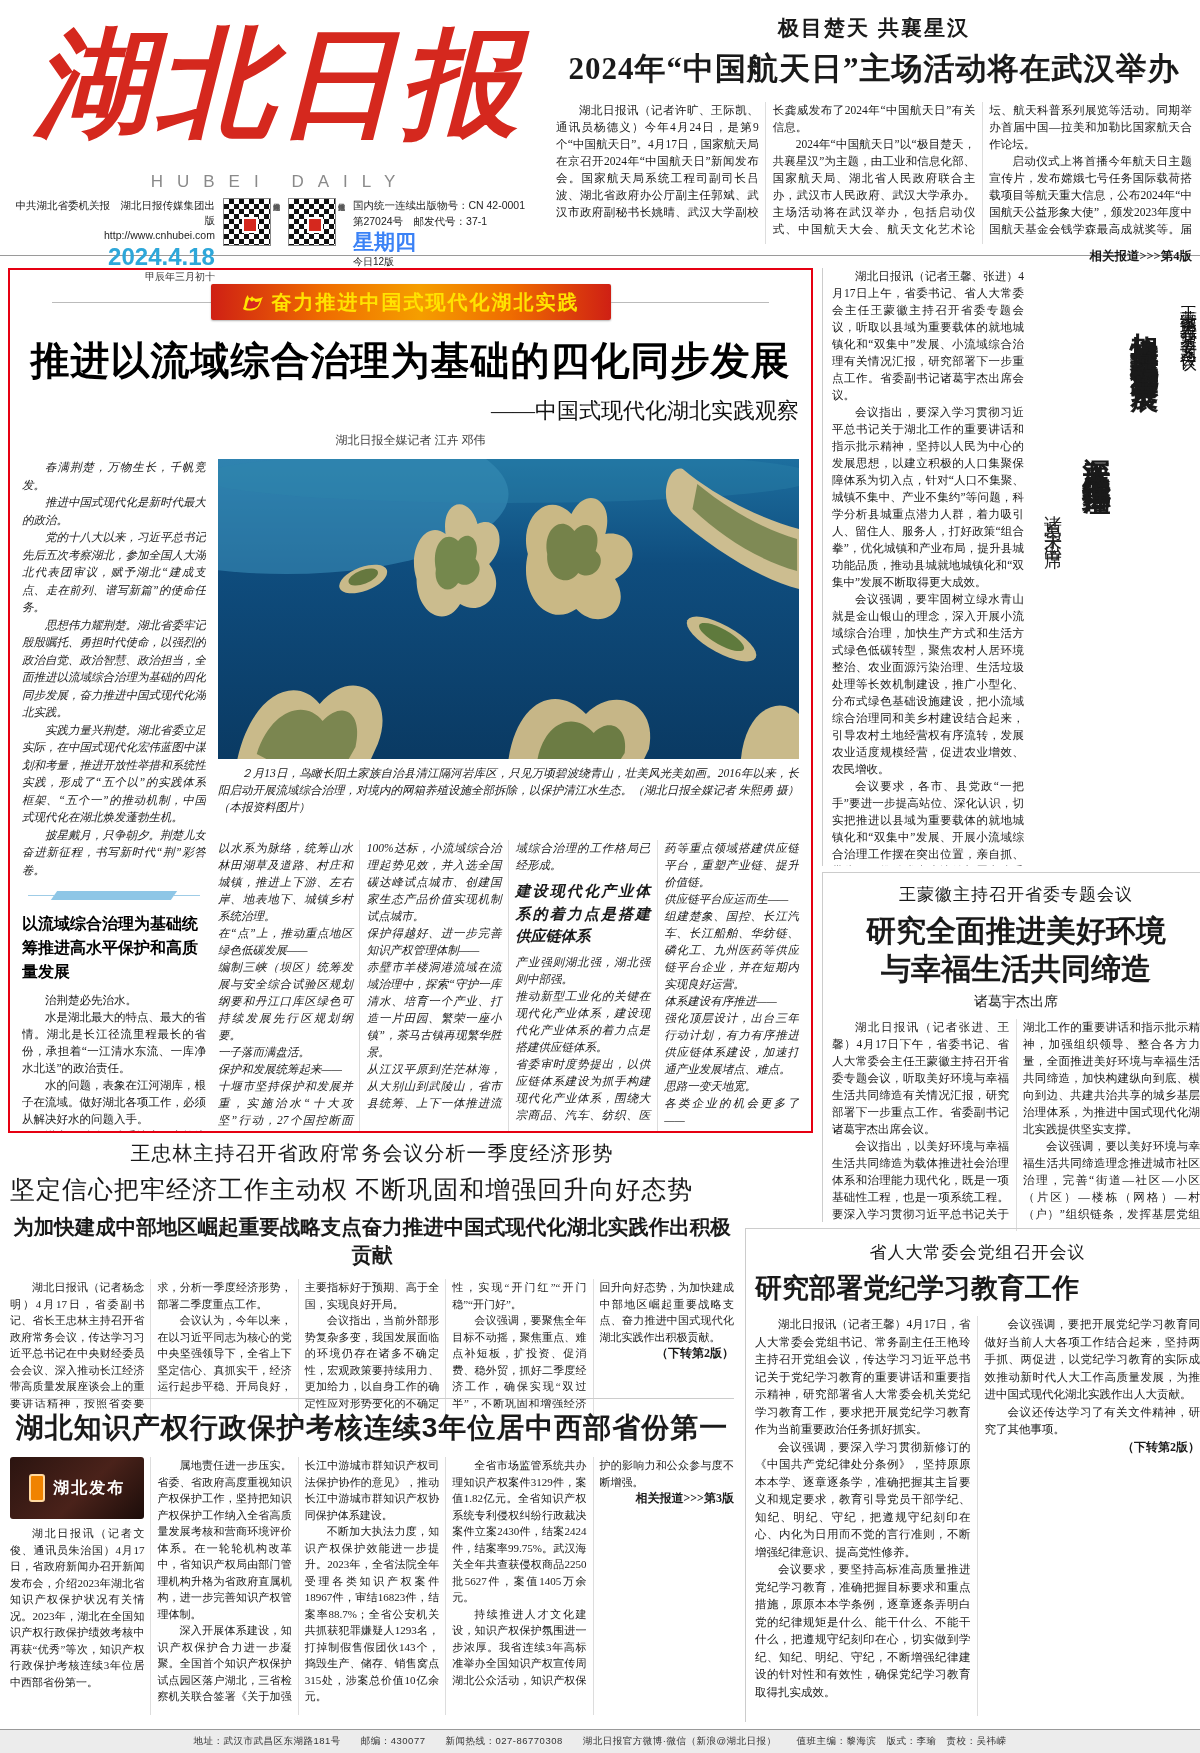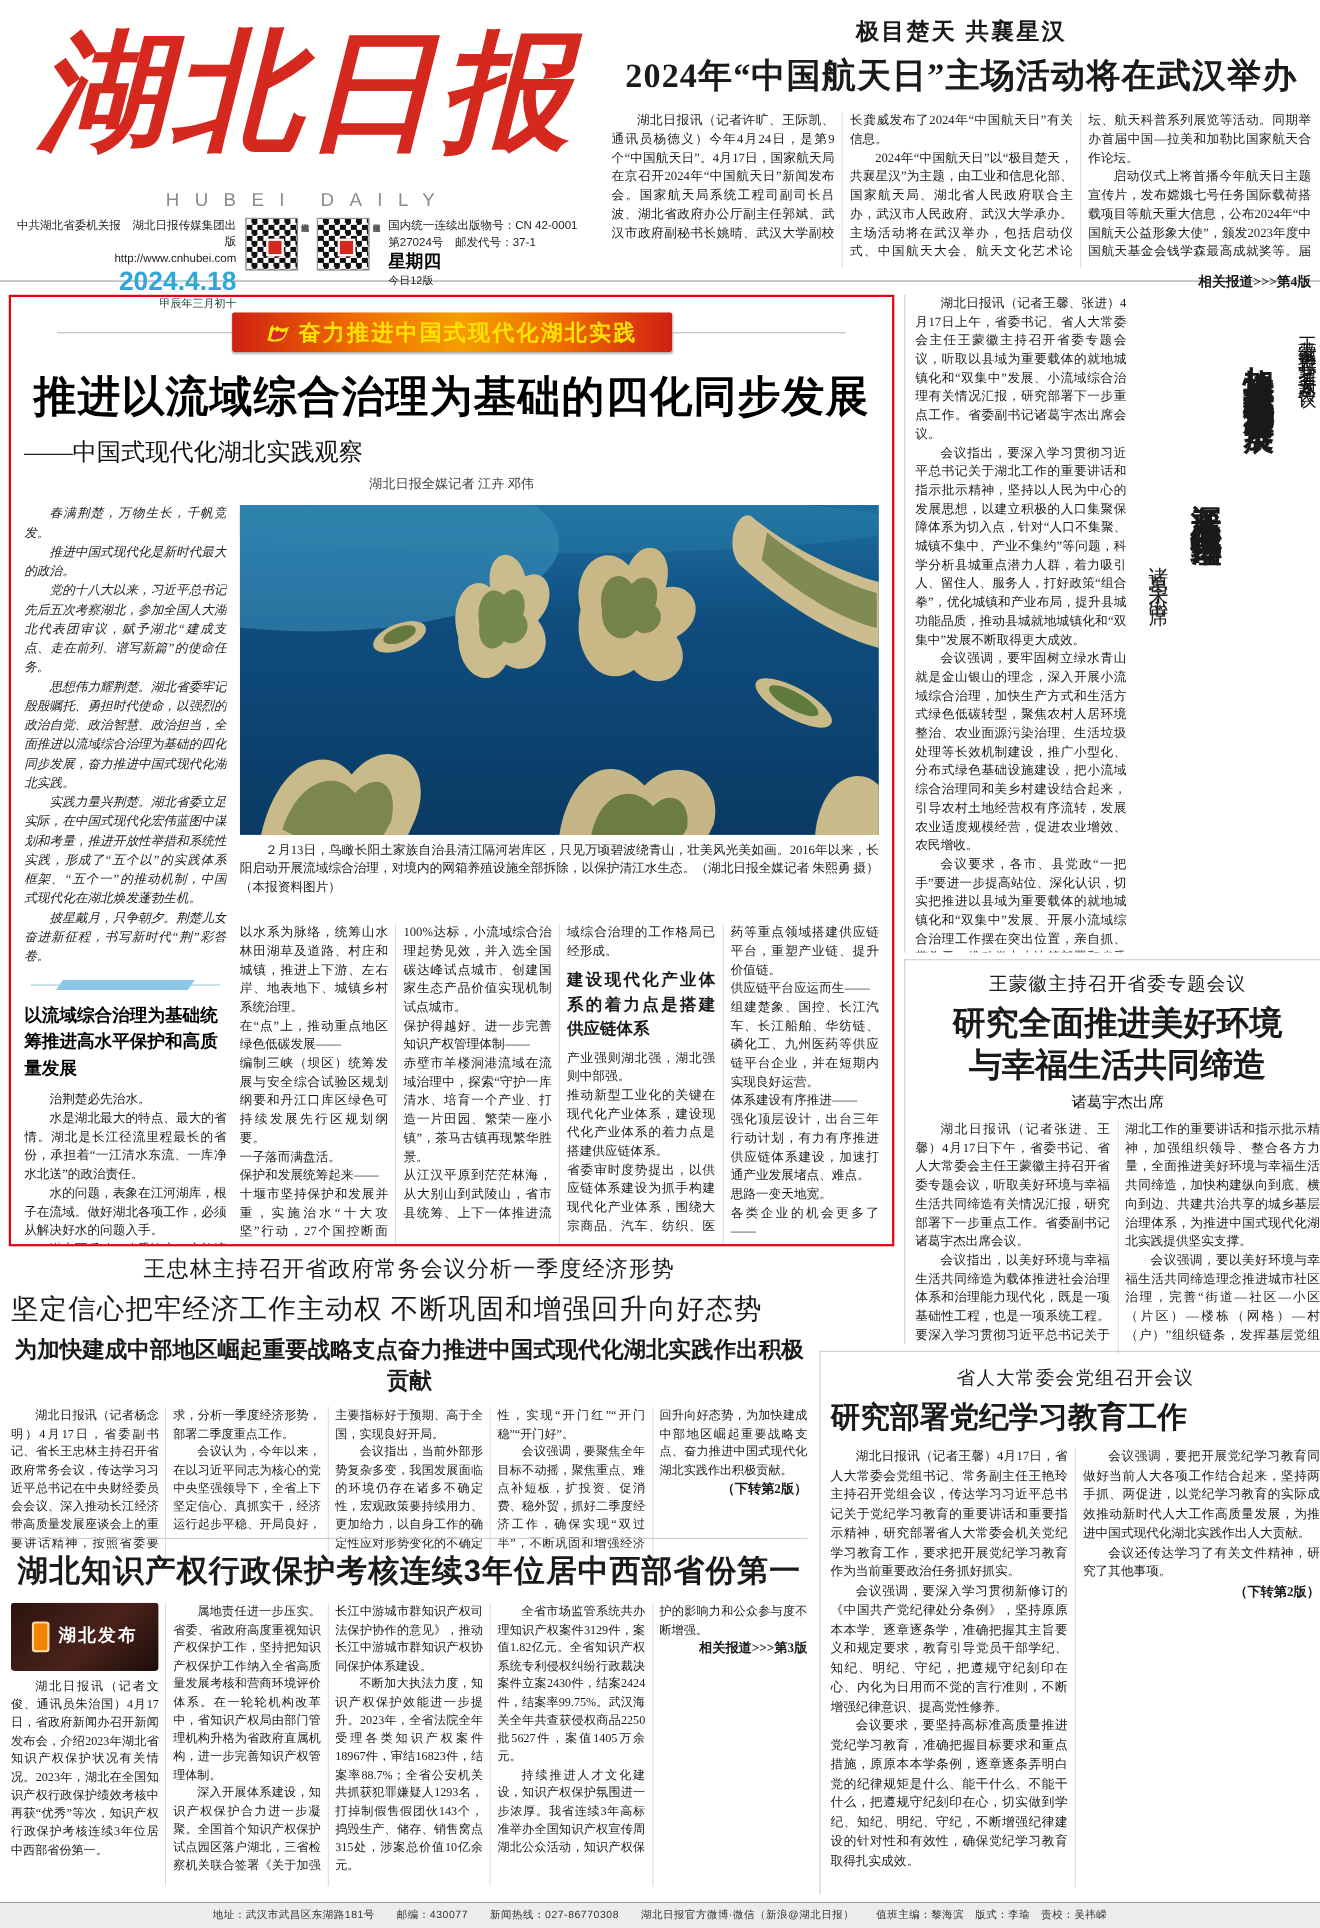--- a/index.html
+++ b/index.html
@@ -19,21 +19,21 @@
               font-family:"Liberation Sans", sans-serif; }
   .pub-left .date { color:#2ea7d9; font-size:24px; line-height:1.1; font-weight:bold; }
   .pub-left .lunar { font-size:10px; color:#333; }
   .qr-wrap { display:flex; gap:2px; }
   .qr { width:48px; height:48px; border:1px solid #888;
         background: repeating-conic-gradient(#111 0% 25%, #fff 0% 50%) 0 0/10px 10px; position:relative; }
   .qr::after { content:""; position:absolute; left:18px; top:18px; width:12px; height:12px; background:#d5281e; border:2px solid #fff; }
   .qr-label { writing-mode:vertical-rl; font-size:7px; color:#555; line-height:1; height:48px;
               font-family:"Liberation Sans", sans-serif; }
   .pub-right { width:195px; font-size:10.5px; line-height:1.5; color:#222; font-family:"Liberation Sans", sans-serif; }
-  .pub-right .weekday { color:#000000; font-size:16px; font-weight:bold; line-height:1.15; }
+  .pub-right .weekday { color:#3b82f6; font-size:21px; font-weight:bold; line-height:1.15; }
   .pub-right .pages { font-size:10px; }
 
   
   .top-article { position:absolute; left:556px; top:14px; width:636px; height:236px; }
   .top-article .kicker { text-align:center; font-family:"Liberation Sans", sans-serif; font-weight:600;
                          font-size:21px; letter-spacing:2px; }
   .top-article .headline { text-align:center; font-weight:bold; font-size:31px; letter-spacing:1px; margin-top:6px; }
   .top-article .copy { margin-top:12px; height:142px; column-count:3; column-gap:14px; column-fill:auto;
                        column-rule:1px solid #ddd; overflow:hidden; font-size:11.5px; line-height:17px; text-align:justify; }
   .copy p { text-indent:2em; }
@@ -44,34 +44,34 @@
             padding:10px 12px; overflow:hidden; }
   .banner-row { display:flex; align-items:center; margin:4px 30px 0 30px; }
   .banner-row .line { flex:1; border-top:1px solid #bbb; }
   .banner { width:400px; height:36px; display:flex; align-items:center; justify-content:center; gap:8px;
             background:linear-gradient(90deg,#cf2014,#ef6c00 28%,#f59e00 52%,#ef6c00 75%,#cf2014);
             color:#ffe300; font-family:"Liberation Sans", sans-serif; font-weight:bold; font-size:20px;
             letter-spacing:2px; border-radius:2px; box-shadow:0 1px 2px rgba(0,0,0,.3); }
   .flame { width:22px; height:18px; flex:0 0 auto; }
   .lead-headline { text-align:center; font-family:"Liberation Sans", sans-serif; font-weight:bold;
                    font-size:39px; letter-spacing:1px; margin-top:14px; color:#000; }
-  .lead-sub { text-align:left; font-size:22px; margin-top:8px; color:#111; }
+  .lead-sub { text-align:right; font-size:22px; margin-top:8px; color:#111; }
   .lead-byline { text-align:center; font-size:12px; color:#444; margin-top:6px; }
   .lead-grid { display:flex; gap:12px; margin-top:10px; height:672px; }
   .lead-col1 { width:184px; flex:0 0 auto; overflow:hidden; }
   .intro { font-style:italic; font-size:11.5px; line-height:17.5px; text-align:justify; color:#222; }
   .intro p { text-indent:2em; }
   .divider { display:flex; align-items:center; margin:12px 6px; }
   .divider .seg { flex:1; border-top:1px solid #9fcce6; }
   .divider .rect { width:120px; height:9px; background:#8ec6e6; transform:skewX(-35deg); }
   .subhead { font-family:"Liberation Sans", sans-serif; font-weight:bold; font-size:16px; line-height:1.5;
              color:#000; margin:4px 0 8px 0; }
   .col1-copy { font-size:11.5px; line-height:17px; text-align:justify; overflow:hidden; }
   .col1-copy p { text-indent:2em; }
-  .lead-right { flex:1; display:flex; flex-direction:column; min-width:0; }
+  .lead-right { flex:1; display:flex; flex-direction:column; min-width:0;font-style:italic; }
   .photo { width:100%; height:300px; flex:0 0 auto; }
   .caption { font-size:11.5px; line-height:17px; text-align:justify; margin-top:6px; }
   .caption p { text-indent:2em; }
   .lead-cols4 { margin-top:24px; height:322px; column-count:4; column-gap:14px; column-fill:auto;
                 column-rule:1px solid #ddd; overflow:hidden; font-size:11.5px; line-height:17px; text-align:justify; }
   .inline-subhead { font-family:"Liberation Sans", sans-serif; font-weight:bold; font-size:15px; line-height:1.5;
                     margin:6px 0; text-indent:0 !important; }
   .jump { text-align:right; font-weight:bold; font-size:12px; }
 
   

